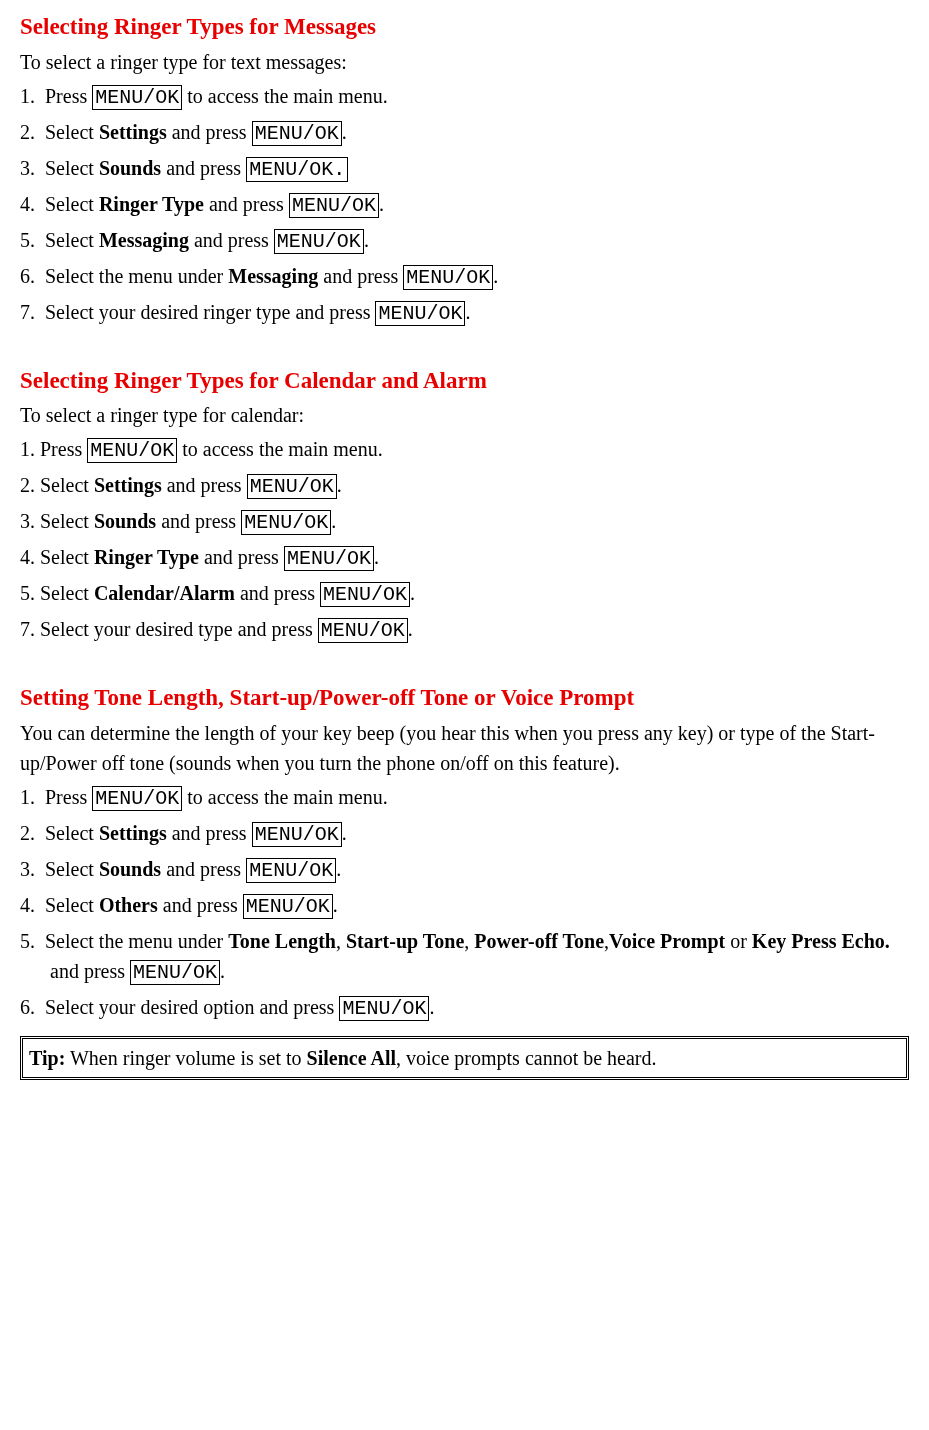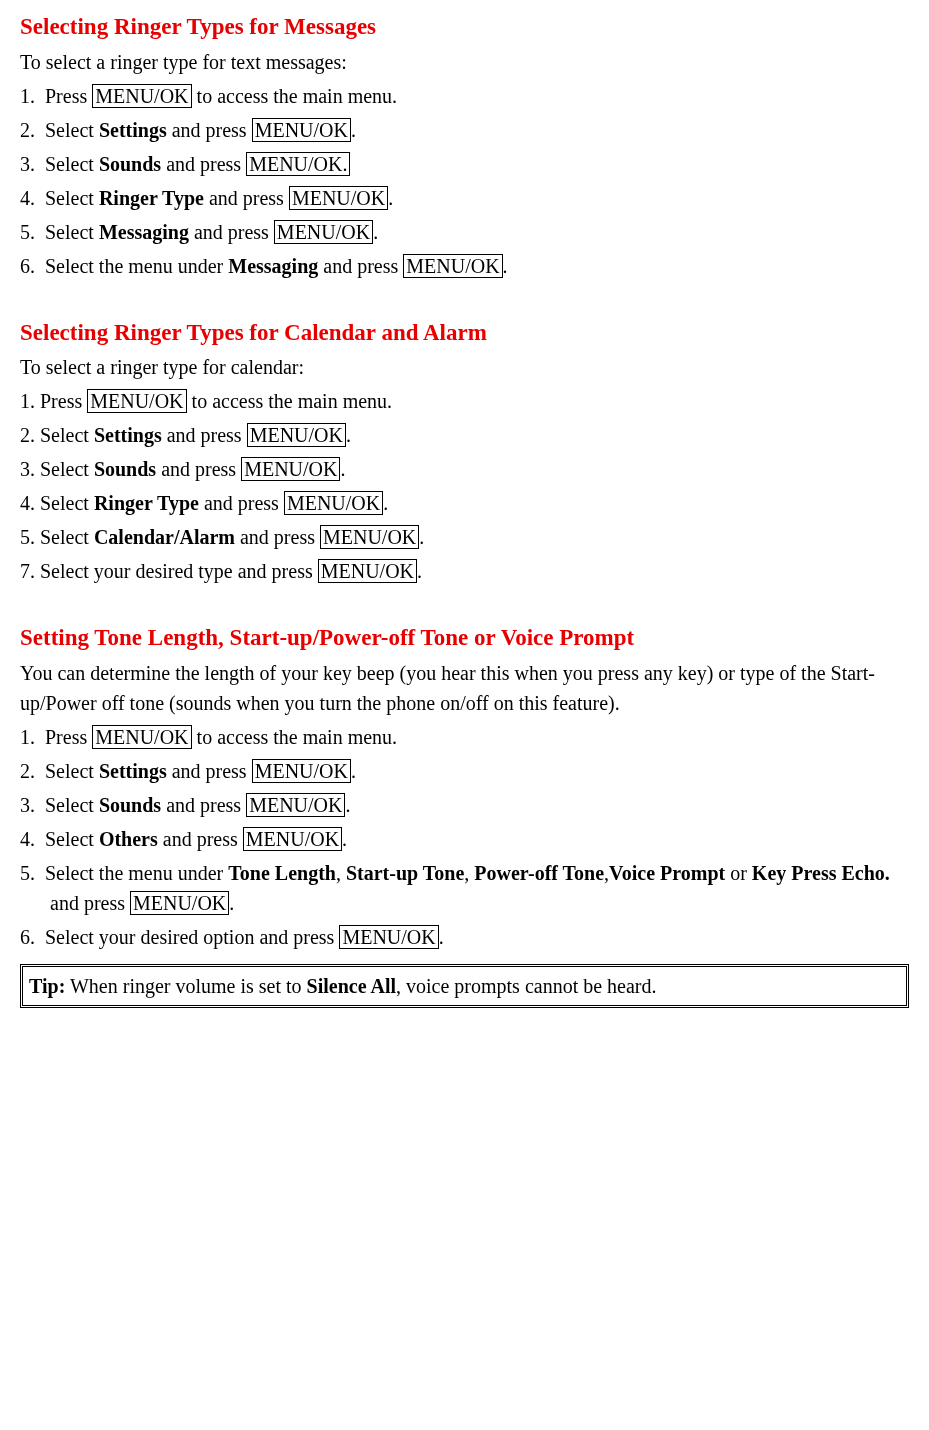--- a/index.html
+++ b/index.html
@@ -35,20 +35,21 @@
       text-indent: -30px;
       margin-bottom: 4px;
     }
     ol.flush li {
       margin-bottom: 4px;
     }
     .boxed {
       border: 1px solid #000;
       padding: 0 2px;
       display: inline;
+      font-family: Liberation Mono, monospace;
     }
     .bold {
       font-weight: bold;
     }
     .tip-box {
       border: 3px double #000;
       padding: 4px 6px;
       margin-top: 12px;
     }
   </style>
@@ -58,20 +59,21 @@
 <div class="section">
   <div class="heading">Selecting Ringer Types for Messages</div>
   <div class="intro">To select a ringer type for text messages:</div>
   <ol class="indented">
     <li><span>1.</span>&nbsp;&nbsp;<span>Press </span><span class="boxed">MENU/OK</span><span> to access the main menu.</span></li>
     <li><span>2.</span>&nbsp;&nbsp;<span>Select </span><span class="bold">Settings</span><span> and press </span><span class="boxed">MENU/OK</span><span>.</span></li>
     <li><span>3.</span>&nbsp;&nbsp;<span>Select </span><span class="bold">Sounds</span><span> and press </span><span class="boxed">MENU/OK.</span></li>
     <li><span>4.</span>&nbsp;&nbsp;<span>Select </span><span class="bold">Ringer Type</span><span> and press </span><span class="boxed">MENU/OK</span><span>.</span></li>
     <li><span>5.</span>&nbsp;&nbsp;<span>Select </span><span class="bold">Messaging</span><span> and press </span><span class="boxed">MENU/OK</span><span>.</span></li>
     <li><span>6.</span>&nbsp;&nbsp;<span>Select the menu under </span><span class="bold">Messaging</span><span> and press </span><span class="boxed">MENU/OK</span><span>.</span></li>
+    <li><span>7.</span>&nbsp;&nbsp;<span>Select your desired ringer type and press </span><span class="boxed">MENU/OK</span><span>.</span></li>
   </ol>
 </div>
 
 <div class="section">
   <div class="heading">Selecting Ringer Types for Calendar and Alarm</div>
   <div class="intro">To select a ringer type for calendar:</div>
   <ol class="flush">
     <li><span>1. Press </span><span class="boxed">MENU/OK</span><span> to access the main menu.</span></li>
     <li><span>2. Select </span><span class="bold">Settings</span><span> and press </span><span class="boxed">MENU/OK</span><span>.</span></li>
     <li><span>3. Select </span><span class="bold">Sounds</span><span> and press </span><span class="boxed">MENU/OK</span><span>.</span></li>

